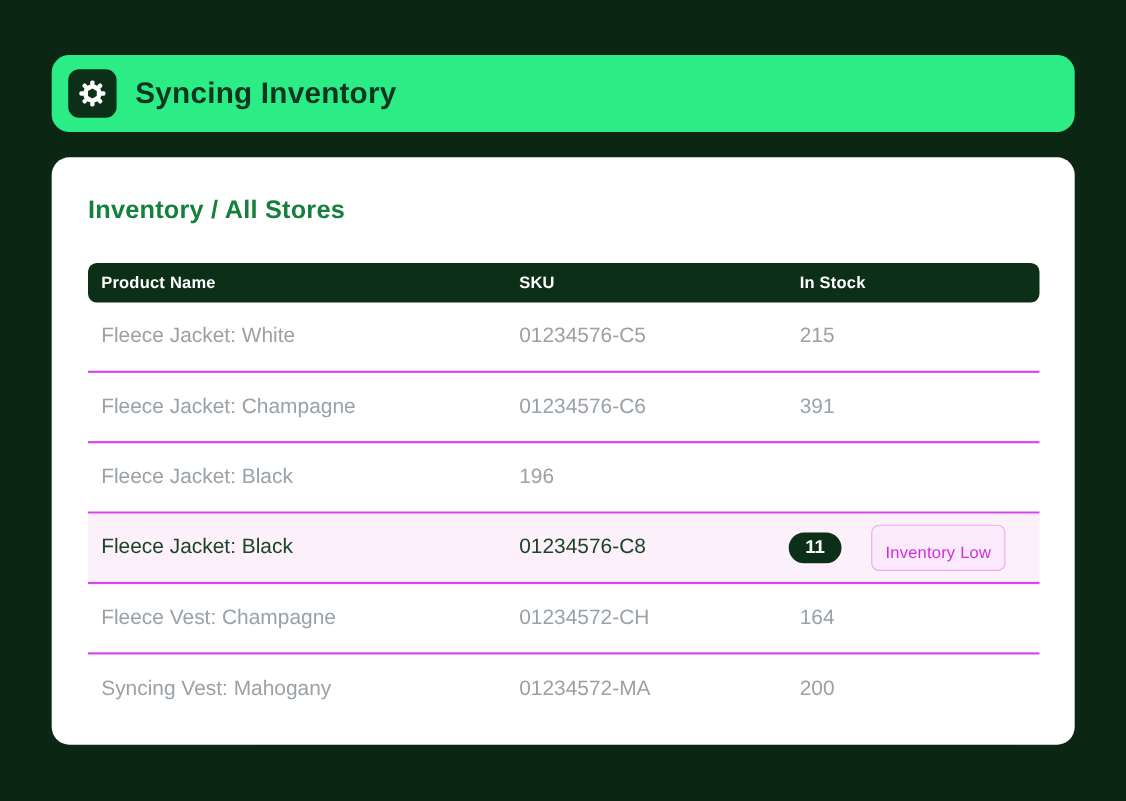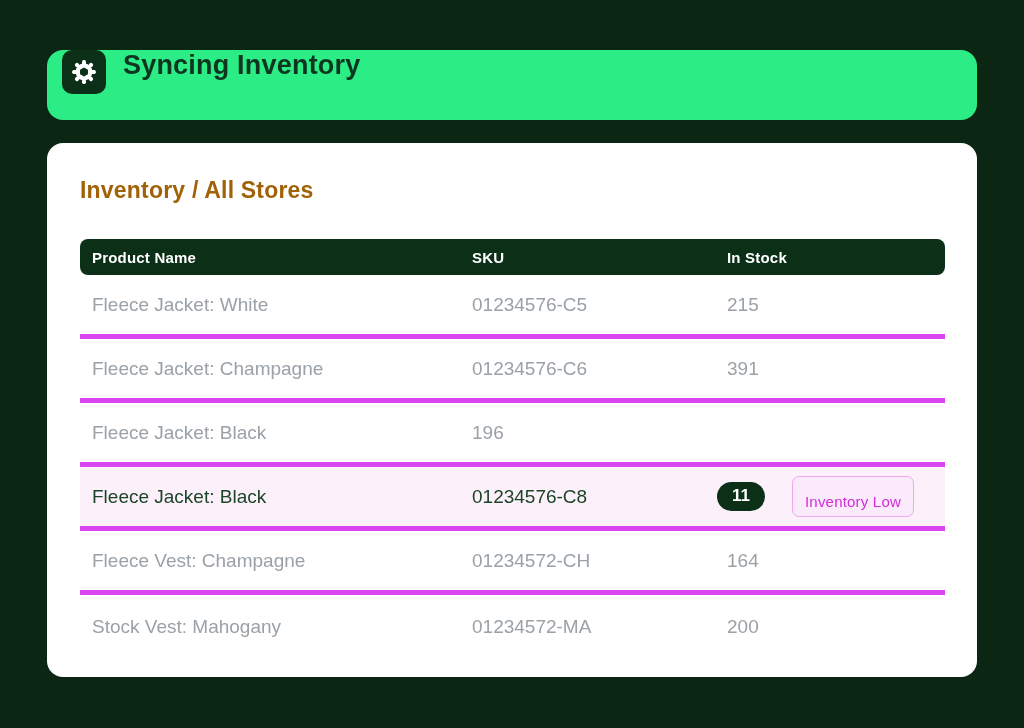--- a/index.html
+++ b/index.html
@@ -13,21 +13,21 @@
   .stage { position: absolute; inset: 0; }
 
   
   .banner {
     position: absolute;
     left: 47px; top: 50px;
     width: 930px; height: 70px;
     background: #2BEC85;
     border-radius: 16px;
     display: flex;
-    align-items: flex-start;
+    align-items: center;
     padding: 0 15px;
   }
   .gear-tile {
     width: 44px; height: 44px;
     background: #0C2F18;
     border-radius: 10px;
     display: flex;
     align-items: center;
     justify-content: center;
     flex: 0 0 auto;
@@ -45,21 +45,21 @@
     position: absolute;
     left: 47px; top: 143px;
     width: 930px; height: 534px;
     background: #ffffff;
     border-radius: 16px;
     padding: 34px 32px 0 33px;
   }
   .heading {
     font-size: 23px;
     font-weight: 700;
-    color: #a16207;
+    color: #15803d;
     letter-spacing: 0.2px;
   }
 
   
   .table { margin-top: 35px; width: 865px; }
   .thead {
     display: flex;
     align-items: center;
     height: 36px;
     background: #0C2F18;
@@ -70,21 +70,21 @@
     letter-spacing: 0.2px;
   }
   .col-product { width: 392px; padding-left: 12px; }
   .col-sku { width: 255px; }
   .col-stock { flex: 1; display: flex; align-items: center; }
 
   .tr {
     display: flex;
     align-items: center;
     height: 64px;
-    border-bottom: 5px solid #d946ef;
+    border-bottom: 2px solid #d946ef;
     font-size: 19px;
     color: #9AA1A7;
     background: transparent;
   }
   .tr:last-child { border-bottom: none; }
   .tr .td { white-space: nowrap; }
 
   .tr.highlight {
     background: #FCF0FA;
     color: #1C4427;
@@ -188,21 +188,21 @@
   <div class="tr">
     <div class="td col-product">Fleece Vest: Champagne</div>
     <div class="td col-sku">01234572-CH</div>
     <div class="td col-stock">
       <span class="stock-value">164</span>
 
     </div>
   </div>
 
   <div class="tr">
-    <div class="td col-product">Stock Vest: Mahogany</div>
+    <div class="td col-product">Syncing Vest: Mahogany</div>
     <div class="td col-sku">01234572-MA</div>
     <div class="td col-stock">
       <span class="stock-value">200</span>
 
     </div>
   </div>
 </div>
     </div>
   </div>
 

